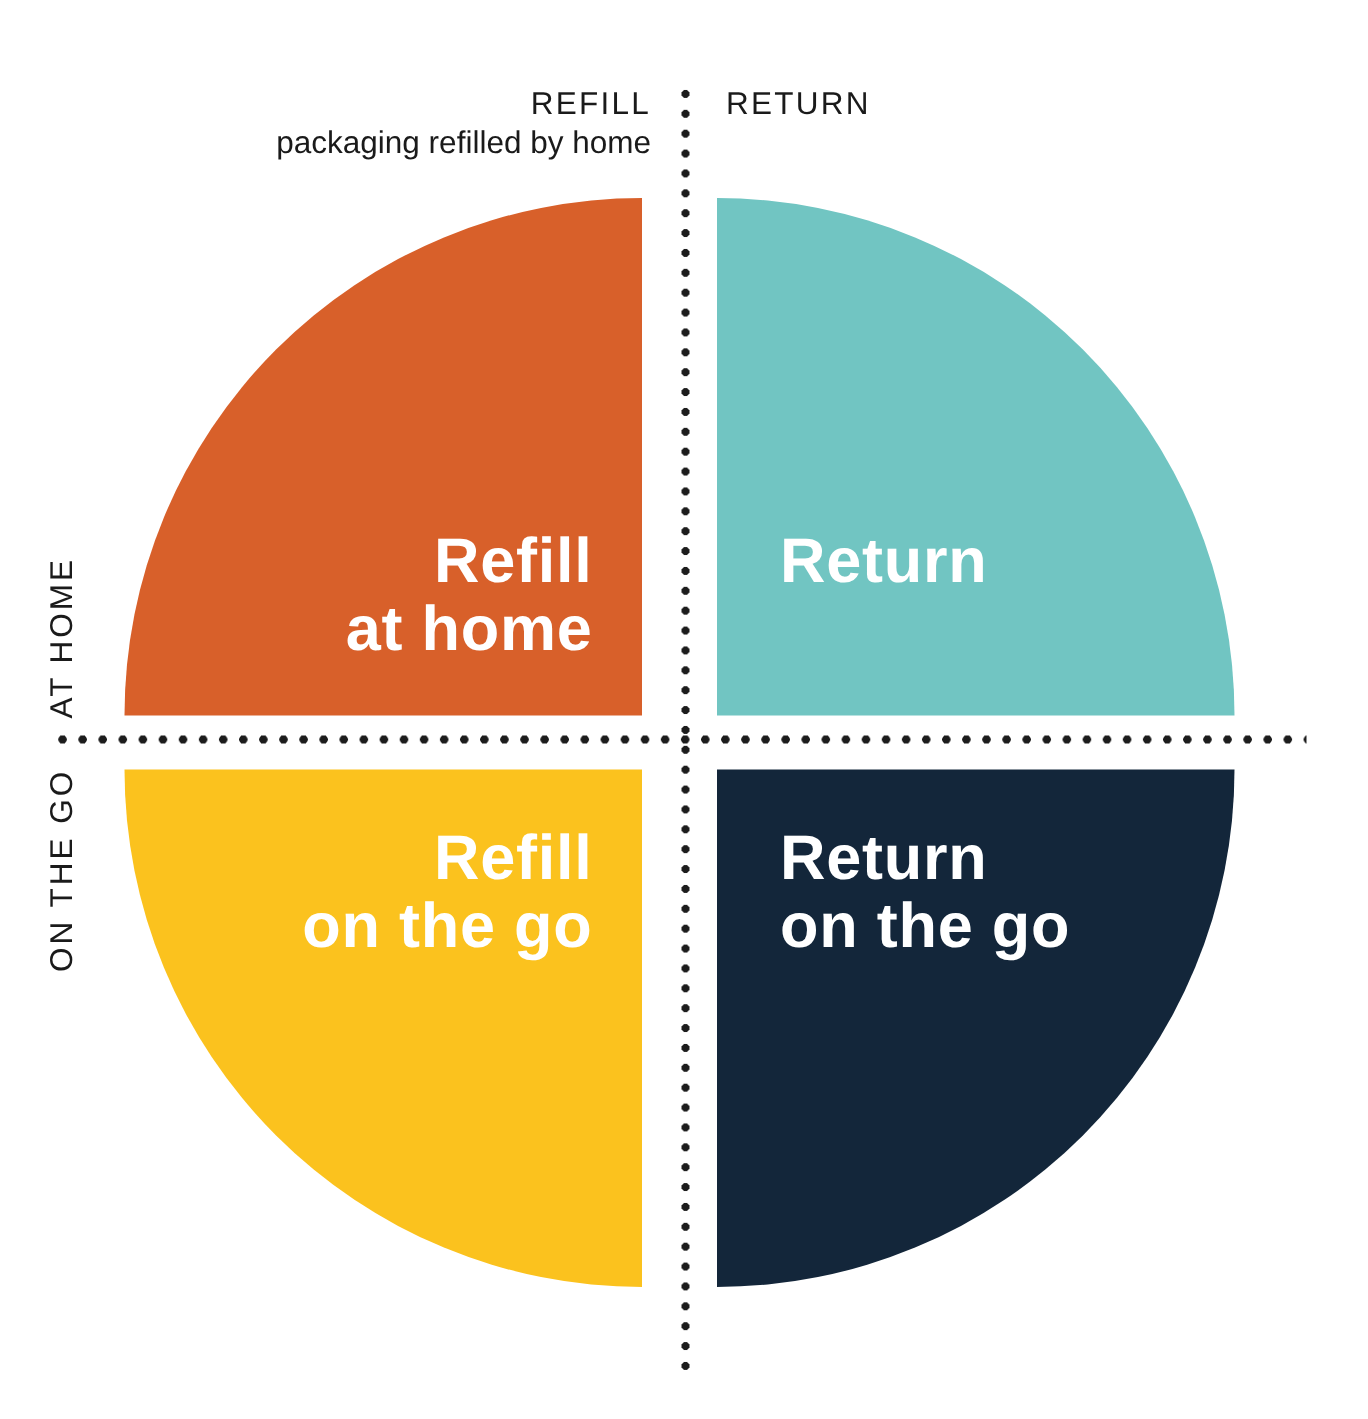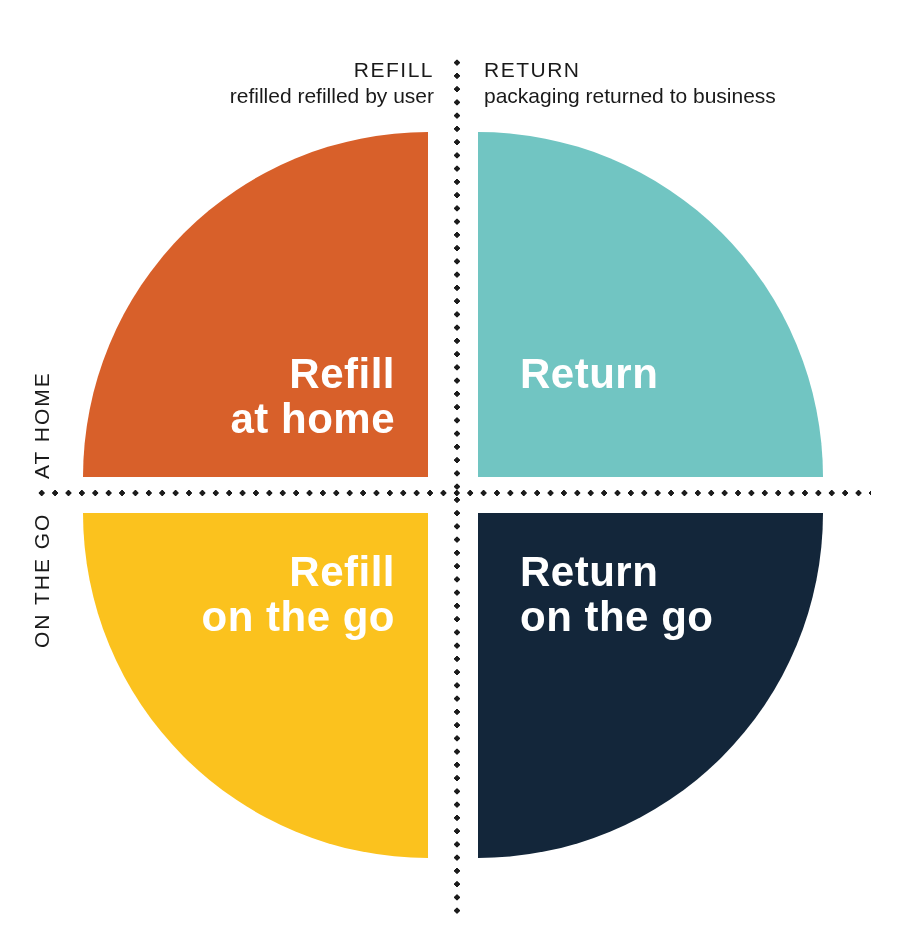--- a/index.html
+++ b/index.html
@@ -88,25 +88,24 @@
   .q-label.row-top     { top: 351px; }
   .q-label.row-bottom  { top: 549px; }
 </style>
 </head>
 <body>
 
 <div class="canvas">
 
   <div class="top-label top-label-left">
     <div class="axis-title">REFILL</div>
-    <div class="axis-sub">refilled refilled by user</div>
+    <div class="axis-sub">packaging refilled by home</div>
   </div>
   <div class="top-label top-label-right">
     <div class="axis-title">RETURN</div>
-    <div class="axis-sub">packaging returned to business</div>
   </div>
 
   <div class="side-label" id="side-at-home">AT HOME</div>
   <div class="side-label" id="side-on-the-go">ON THE GO</div>
 
   <div class="v-dots"></div>
   <div class="h-dots"></div>
 
   <div class="quadrant" id="q-refill-at-home" style="background-color: rgb(216, 96, 42);"></div>
   <div class="quadrant" id="q-return-from-home" style="background-color: rgb(113, 197, 194);"></div>

